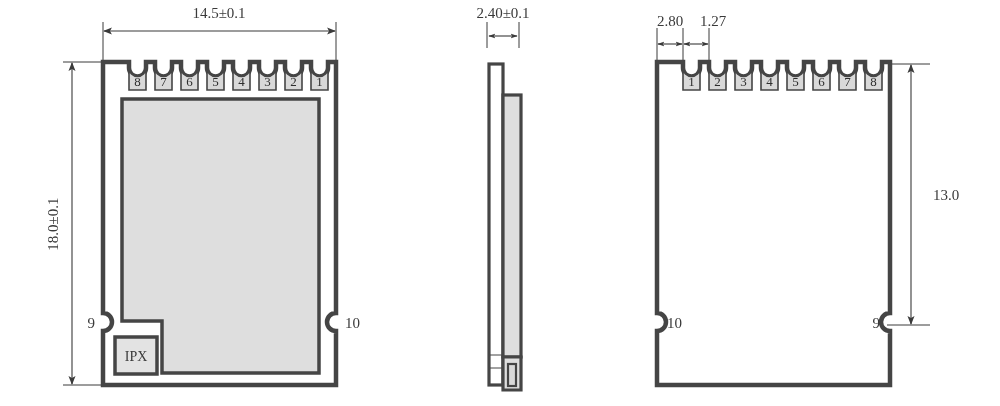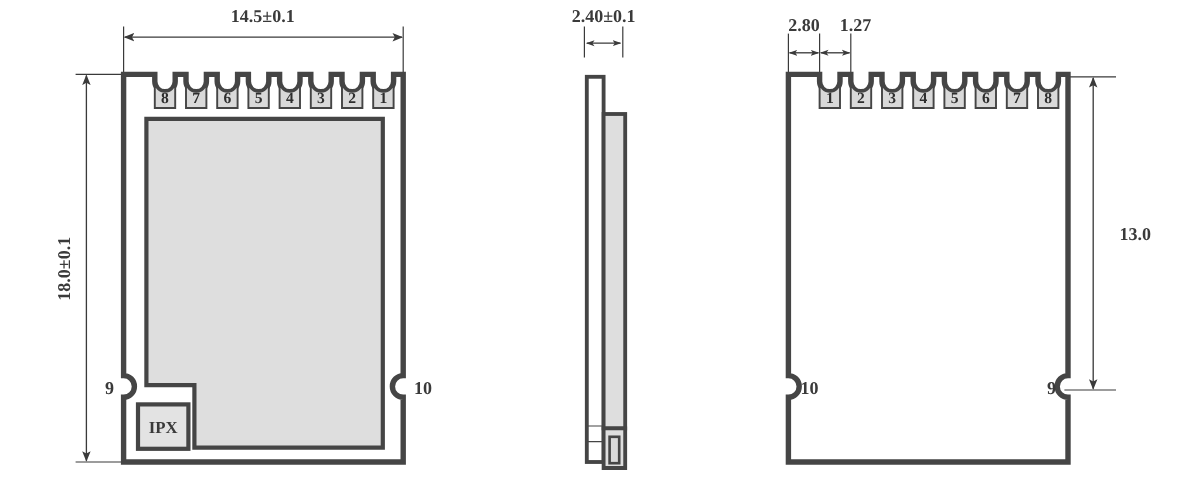--- a/index.html
+++ b/index.html
@@ -12,21 +12,20 @@
     font-family: "Liberation Serif", "DejaVu Serif", serif;
     width: 1000px;
     height: 406px;
     overflow: hidden;
   }
   #drawing-root {
     position: relative;
     width: 1000px;
     height: 406px;
     background: #ffffff;
-    font-weight: bold;
   }
   svg#drawing-canvas {
     position: absolute;
     left: 0;
     top: 0;
     width: 1000px;
     height: 406px;
     display: block;
   }
   .dim-text {

